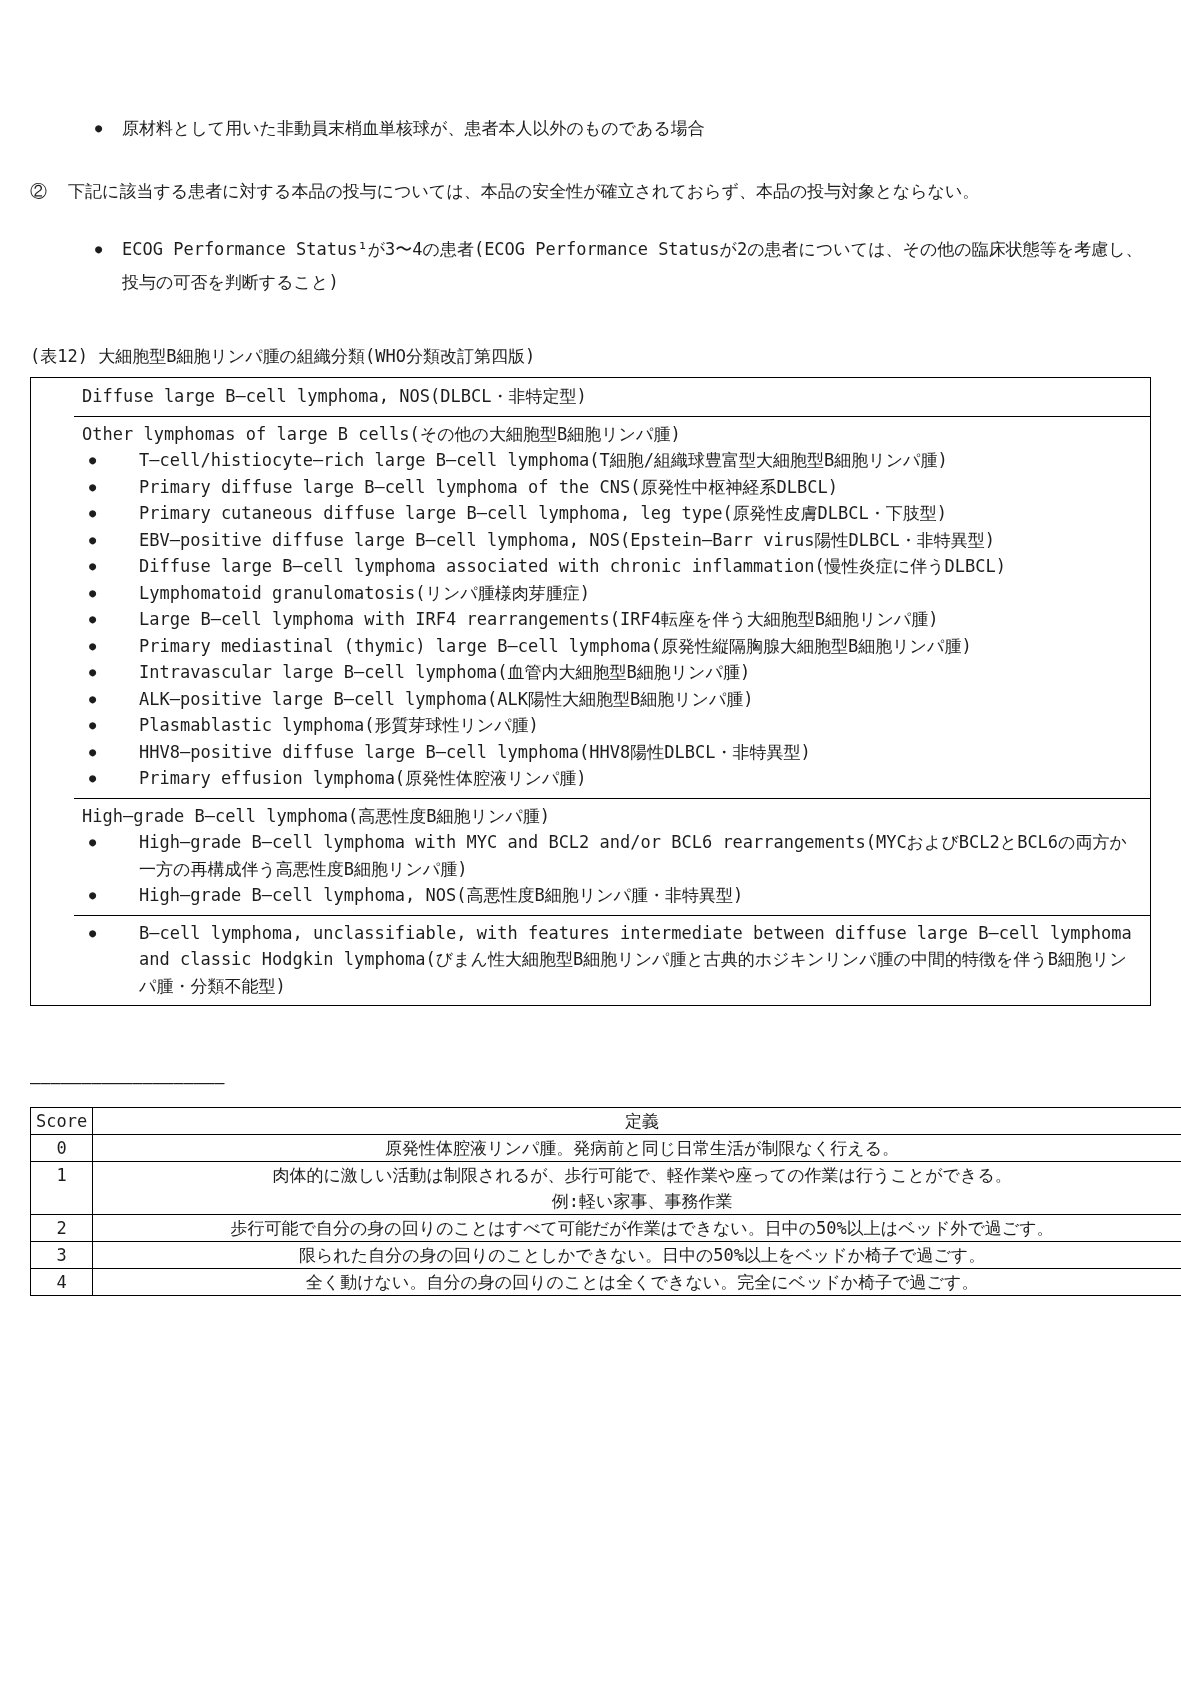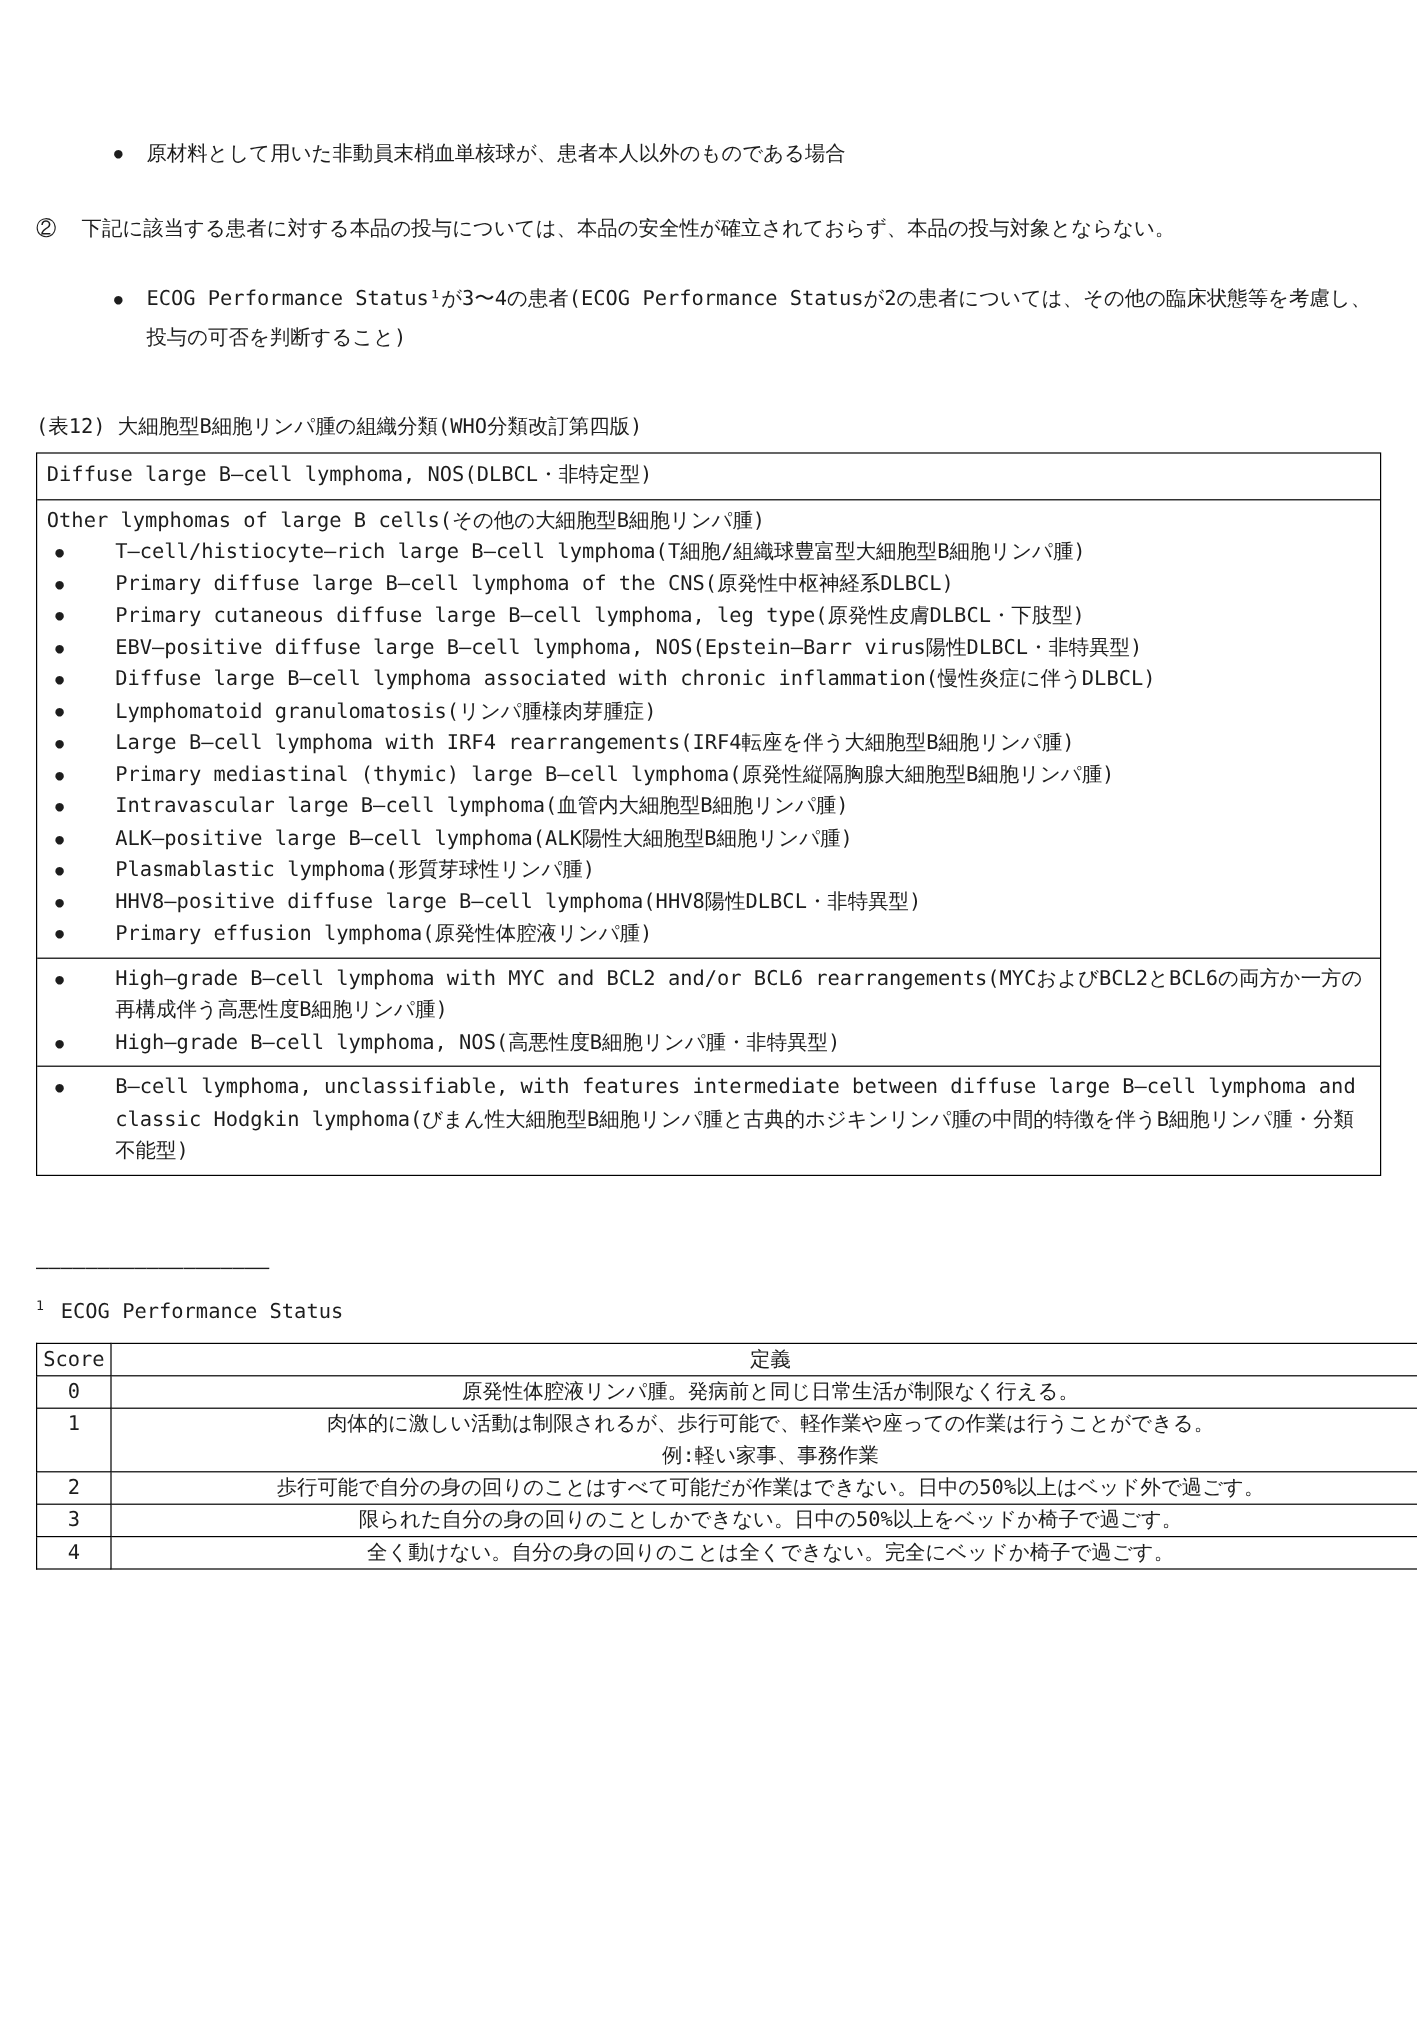--- a/index.html
+++ b/index.html
@@ -22,21 +22,21 @@
   .numbered { display:flex; margin-top:30px; }
   .num { flex:0 0 38px; }
   .ntext { flex:1; max-width:1075px; }
 
   .ecog-para { margin-top:25px; }
 
   .caption { margin-top:44px; line-height:26px; }
 
   
   .ctable { margin-top:8px; border:1px solid #000; width:1121px; }
-  .ctsec { border-top:1px solid #000; padding:4px 8px 6px 8px; }
+  .ctsec { border-top:1px solid #000; padding:4px 8px 6px 8px;margin-left:43px; }
   .ctsec:first-child { border-top:none; padding:5px 8px 6px 8px; }
   .cthead { line-height:26.5px; }
   .ctitem { display:flex; padding-left:7px; line-height:26.5px; }
   .blt2 { flex:0 0 50px; font-size:12px; line-height:26.5px; }
   .itext { flex:1; }
 
   
   .fsep { margin-top:66px; line-height:22px; letter-spacing:0; }
   .ftitle { margin-top:8px; line-height:26px; }
   .ftitle sup { font-size:11px; margin-right:14px; vertical-align:super; }
@@ -129,20 +129,21 @@
         <span class="blt2">●</span>
         <span class="itext">HHV8—positive diffuse large B—cell lymphoma(HHV8陽性DLBCL・非特異型)</span>
       </div>
       <div class="ctitem">
         <span class="blt2">●</span>
         <span class="itext">Primary effusion lymphoma(原発性体腔液リンパ腫)</span>
       </div>
     </section>
 
     <section class="ctsec">
+      <div class="cthead">High—grade B—cell lymphoma(高悪性度B細胞リンパ腫)</div>
       <div class="ctitem">
         <span class="blt2">●</span>
         <span class="itext">High—grade B—cell lymphoma with MYC and BCL2 and/or BCL6 rearrangements(MYCおよびBCL2とBCL6の両方か一方の再構成伴う高悪性度B細胞リンパ腫)</span>
       </div>
       <div class="ctitem">
         <span class="blt2">●</span>
         <span class="itext">High—grade B—cell lymphoma, NOS(高悪性度B細胞リンパ腫・非特異型)</span>
       </div>
     </section>
 
@@ -150,23 +151,20 @@
       <div class="ctitem">
         <span class="blt2">●</span>
         <span class="itext">B—cell lymphoma, unclassifiable, with features intermediate between diffuse large B—cell lymphoma and classic Hodgkin lymphoma(びまん性大細胞型B細胞リンパ腫と古典的ホジキンリンパ腫の中間的特徴を伴うB細胞リンパ腫・分類不能型)</span>
       </div>
     </section>
 
   </div>
 
   <div class="fsep">———————————————————</div>
 
-  <div class="ftitle">
-    <sup>1</sup><span>ECOG Performance Status</span>
-  </div>
 
   <table class="etable">
     <tbody>
         <tr>
       <th class="score">Score</th>
       <th class="def">定義</th>
     </tr>
     <tr>
       <td class="score">0</td>
       <td class="def">原発性体腔液リンパ腫。発病前と同じ日常生活が制限なく行える。</td>

